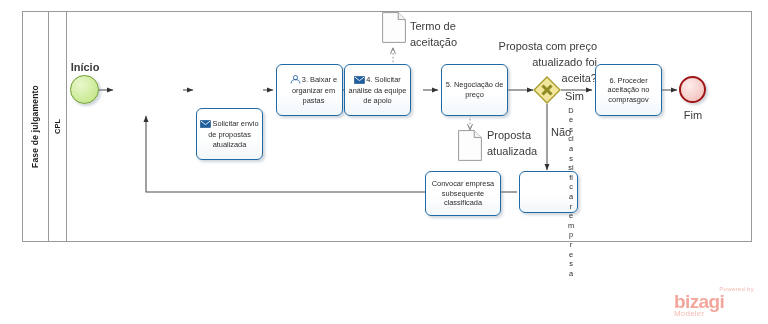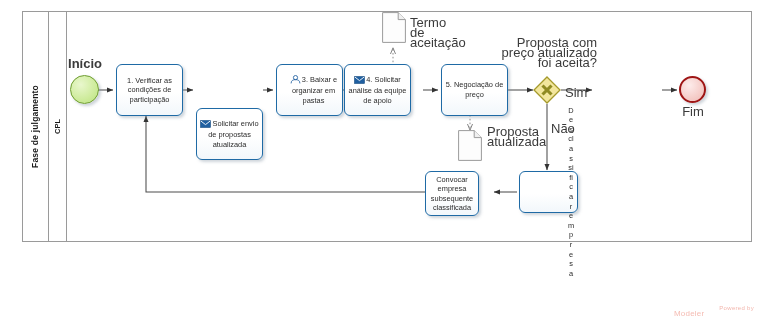--- a/index.html
+++ b/index.html
@@ -119,22 +119,22 @@
 
   
   .gateway {
     position: absolute;
     box-sizing: border-box;
   }
 
   
   .lbl {
     position: absolute;
-    font-size: 13px;
-    line-height: 10px;
+    font-size: 11px;
+    line-height: 16px;
     color: #3b3b3b;
     white-space: pre-line;
   }
   .lbl.center { text-align: center; }
 
   
   .doc {
     position: absolute;
   }
 
@@ -228,23 +228,20 @@
 
     <g stroke="#808080" stroke-width="0.9" fill="none" stroke-dasharray="1.6,2.2">
       <path d="M393,66 L393,48" marker-end="url(#ahOpen)"></path>
       <path d="M470,115 L470,130" marker-end="url(#ahOpen)"></path>
     </g>
   </svg>
 
   <div class="event start" style="left:70px; top:75px; width:29px; height:29px;"></div>
   <div class="lbl center" style="left:60px; top:59px; width:50px;font-weight:bold;">Início</div>
 
-  <div class="task" style="left:116px; top:64px; width:67px; height:52px;">
-    <div class="task-text">1. Verificar as condições de participação</div>
-  </div>
 
   <div class="task" style="left:196px; top:64px; width:67px; height:52px;margin-top:44px;">
     <div class="task-text">
       <span class="ico">
         <svg width="11" height="8" viewBox="0 0 11 8" xmlns="http://www.w3.org/2000/svg">
           <rect x="0.5" y="0.5" width="10" height="7" fill="#1f5fa0" stroke="#174b80" stroke-width="0.6"></rect>
           <path d="M0.7,0.9 L5.5,4.6 L10.3,0.9" fill="none" stroke="#ffffff" stroke-width="0.9"></path>
         </svg>
       </span><span>Solicitar envio de propostas atualizada</span>
     </div>
@@ -282,29 +279,32 @@
       <g stroke="#8f8a22" stroke-width="3.1" stroke-linecap="butt">
         <line x1="9.5" y1="9.5" x2="18.5" y2="18.5"></line>
         <line x1="18.5" y1="9.5" x2="9.5" y2="18.5"></line>
       </g>
     </svg>
   </div>
   <div class="lbl center" style="left:497px; top:38px; width:100px;text-align:right;">Proposta com preço atualizado foi aceita?</div>
   <div class="lbl" style="left:565px; top:88px;">Sim</div>
   <div class="lbl" style="left:551px; top:108px;margin-top:16px;">Não</div>
 
+  <div class="task" style="left:595px; top:64px; width:67px; height:52px;">
+    <div class="task-text">6. Proceder aceitação no comprasgov</div>
+  </div>
 
   <div class="event end" style="left:679px; top:76px; width:27px; height:27px;"></div>
   <div class="lbl center" style="left:667px; top:107px; width:52px;">Fim</div>
 
   <div class="task" style="left:519px; top:171px; width:59px; height:42px;padding-left:48px;">
     <div class="task-text">Desclassificar empresa</div>
   </div>
 
-  <div class="task" style="left:425px; top:171px; width:54px; height:45px;align-items:flex-end;">
+  <div class="task" style="left:425px; top:171px; width:76px; height:45px;">
     <div class="task-text">Convocar empresa subsequente classificada</div>
   </div>
 
   <div class="doc" style="left:382px; top:12px;">
     <svg width="24" height="31" viewBox="0 0 24 31" xmlns="http://www.w3.org/2000/svg">
       <path d="M0.6,0.6 L16.2,0.6 L23.4,7.6 L23.4,30.4 L0.6,30.4 z" fill="#fdfdfd" stroke="#9b9b9b" stroke-width="1"></path>
       <path d="M16.2,0.6 L16.2,7.6 L23.4,7.6" fill="#f0f0f0" stroke="#9b9b9b" stroke-width="1"></path>
     </svg>
   </div>
   <div class="lbl" style="left:410px; top:18px; width:52px;">Termo de aceitação</div>
@@ -312,16 +312,17 @@
   <div class="doc" style="left:458px; top:130px;">
     <svg width="24" height="31" viewBox="0 0 24 31" xmlns="http://www.w3.org/2000/svg">
       <path d="M0.6,0.6 L16.2,0.6 L23.4,7.6 L23.4,30.4 L0.6,30.4 z" fill="#fdfdfd" stroke="#9b9b9b" stroke-width="1"></path>
       <path d="M16.2,0.6 L16.2,7.6 L23.4,7.6" fill="#f0f0f0" stroke="#9b9b9b" stroke-width="1"></path>
     </svg>
   </div>
   <div class="lbl" style="left:487px; top:127px; width:56px;">Proposta atualizada</div>
 
   <div class="bizagi">
     <div class="bz-powered">Powered by</div>
+    <div class="bz-name">bizagi</div>
     <div class="bz-sub">Modeler</div>
   </div>
 
 </div>
 
 </body></html>

